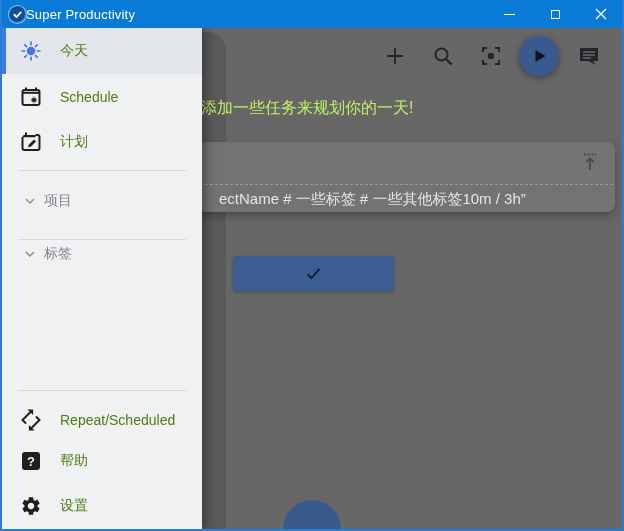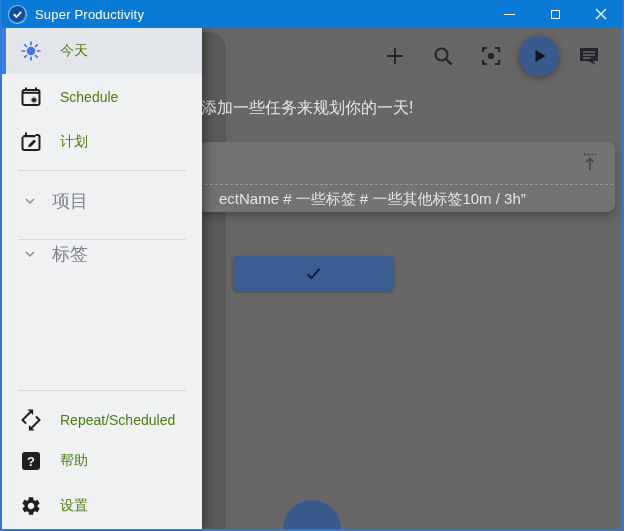--- a/index.html
+++ b/index.html
@@ -10,42 +10,42 @@
     border-left:2px solid #2a7cd8; border-right:2px solid #2a7cd8;
     border-bottom:2px solid #2a7cd8; overflow:hidden; }
 
   
   .titlebar { position:absolute; left:-2px; top:0; width:624px; height:28px;
     background:#0a7ad7; display:flex; align-items:center; z-index:30; }
   .app-icon { width:17px; height:17px; border-radius:50%; background:#0d4e9e;
     margin-left:9px; display:flex; align-items:center; justify-content:center;
     box-shadow:inset -1px -1px 0 rgba(255,255,255,.25), 0 0 0 1px rgba(255,255,255,.55); }
   .app-icon svg { display:block; }
-  .win-title { color:#ffffff; font-size:13px; margin-left:9px; letter-spacing:.2px; }
+  .win-title { color:#ffffff; font-size:13px; letter-spacing:.2px; }
   .caption { position:absolute; right:0; top:0; height:28px; display:flex; }
   .cap-btn { width:46px; height:28px; display:flex; align-items:center;
     justify-content:center; color:#fff; }
   .min-glyph { display:block; width:11px; height:1px; background:#fff; }
   .max-glyph { display:block; width:9px; height:9px; border:1px solid #fff; }
 
   
   .bodyarea { position:absolute; left:0; top:28px; width:620px; height:501px; overflow:hidden; }
 
   
   .content { position:absolute; inset:0; background:#676767; }
   .left-strip { position:absolute; left:198px; top:4px; width:26px; height:497px;
     background:#5a5a5a; border-top-right-radius:18px; }
   .toolbar-btn { position:absolute; top:16px; width:24px; height:24px; border:none;
     background:transparent; color:#22262c; padding:0; }
   .toolbar-btn svg { display:block; }
   .play-fab { position:absolute; left:517px; top:8px; width:40px; height:40px;
     border-radius:50%; background:#3a5a8e; border:none; padding:0;
     box-shadow:0 2px 7px rgba(0,0,0,.38); display:flex; align-items:center; justify-content:center; }
 
-  .hint { position:absolute; left:199px; top:70px; width:400px; color:#e5e5e5;
+  .hint { position:absolute; left:199px; top:70px; width:400px; color:#bef264;
     font-size:16px; white-space:nowrap; overflow:hidden; }
 
   .add-card { position:absolute; left:196px; top:114px; width:417px; height:70px;
     background:#737373; border-radius:8px; box-shadow:0 4px 8px rgba(0,0,0,.28); }
   .collapse-btn { position:absolute; right:12px; top:7px; width:26px; height:26px;
     background:transparent; border:none; padding:2px; color:#474a4f; }
   .card-sep { position:absolute; left:2px; right:2px; top:42px;
     border-top:1px dashed #989898; }
   .card-placeholder { position:absolute; left:4px; top:48px; right:8px;
     color:#e5e5e5; font-size:15px; white-space:nowrap; overflow:hidden;padding-left:17px; }
@@ -67,21 +67,21 @@
     cursor:default; background:transparent; border:none; padding:0; text-align:left; }
   .side-item .ico { width:26px; margin-left:16px; display:flex; justify-content:center; color:#1f1f1f; }
   .side-item .lbl { margin-left:16px; font-size:14px; color:#4d7c0f;
     font-family:"Liberation Sans","DejaVu Sans",sans-serif; }
   .side-item.selected { background:#e2e5e9; }
   .sel-bar { position:absolute; left:0; top:0; width:4px; height:100%; background:#3b7de0; }
   .divider { position:absolute; left:16px; width:168px; border-top:1px solid #d7d9dc; }
   .group-row { position:absolute; left:0; width:200px; height:34px; display:flex;
     align-items:center; background:transparent; border:none; padding:0; }
   .group-row .chev { margin-left:20px; color:#8c9096; display:flex; }
-  .group-row .lbl { margin-left:14px; font-size:18px; color:#7f8389; }
+  .group-row .lbl { margin-left:6px; font-size:14px; color:#7f8389; }
   .help-box { width:18px; height:18px; background:#1f1f1f; border-radius:3px;
     color:#f0f1f2; font-size:13px; font-weight:bold; display:flex;
     align-items:center; justify-content:center; }
 </style>
 </head>
 <body>
 
 <div class="window">
 
   <div class="titlebar">

